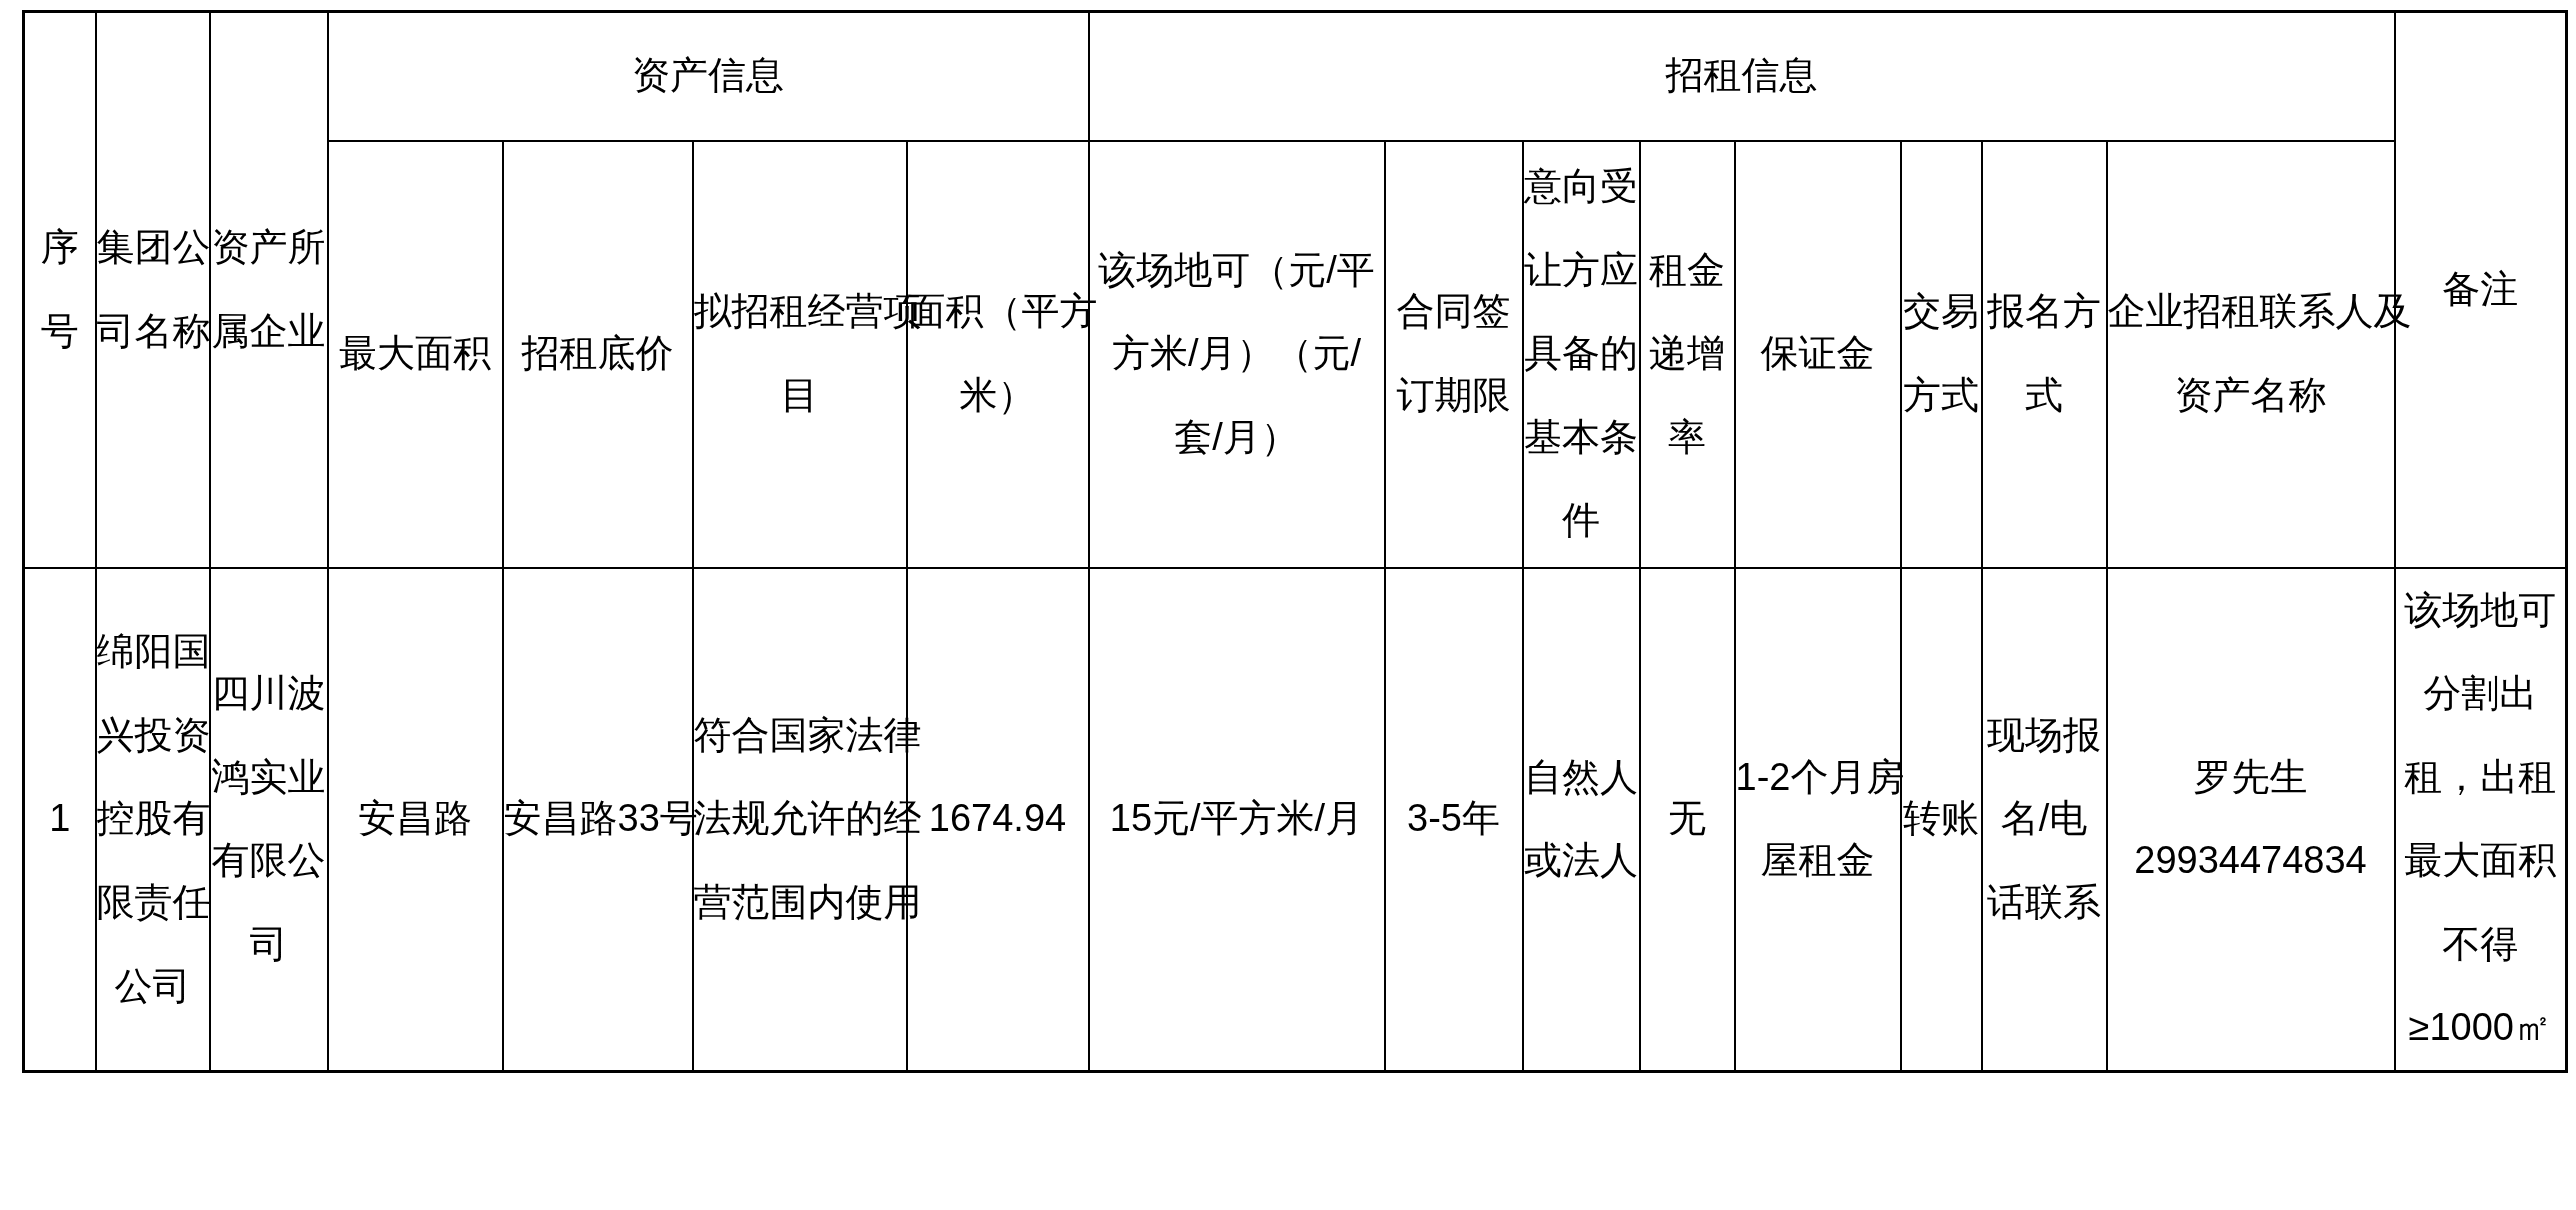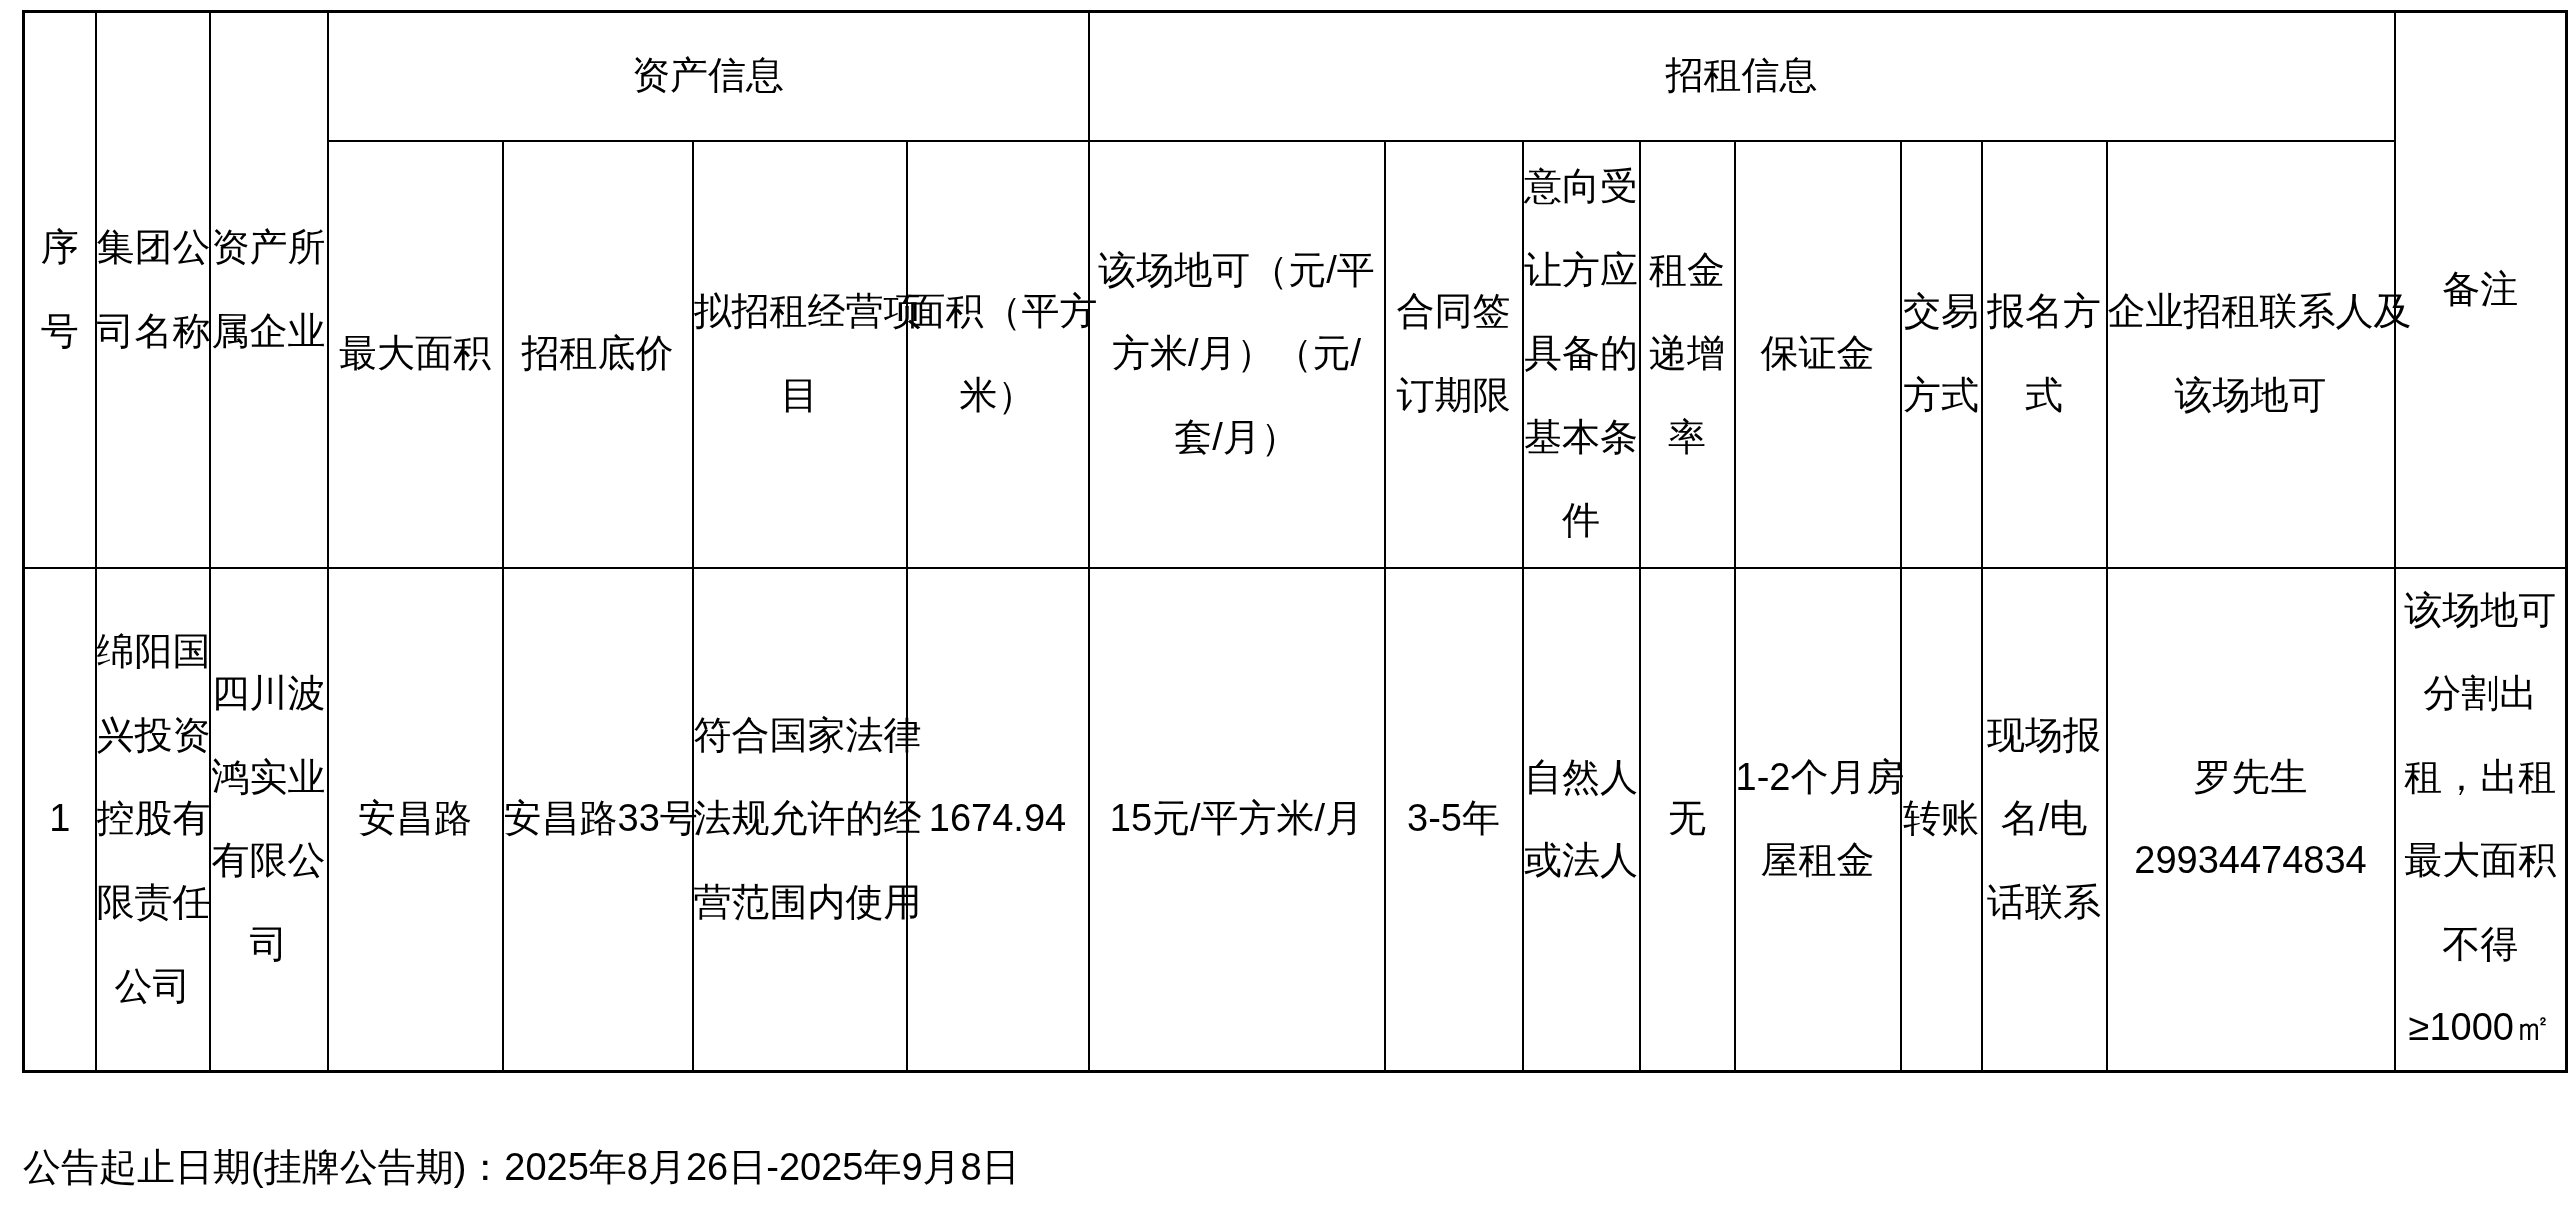--- a/index.html
+++ b/index.html
@@ -109,21 +109,21 @@
 件</td>
       <td>租金
 递增
 率</td>
       <td>保证金</td>
       <td>交易
 方式</td>
       <td>报名方
 式</td>
       <td>企业招租联系人及
-该场地可</td>
+资产名称</td>
     </tr>
 
     <tr class="band-data">
       <td>1</td>
       <td>绵阳国
 兴投资
 控股有
 限责任
 公司</td>
       <td>四川波
@@ -152,16 +152,15 @@
       <td>该场地可
 分割出
 租，出租
 最大面积
 不得
 ≥1000㎡</td>
     </tr>
   </tbody>
     </table>
 
-  <div class="footer-note">公告起止日期(挂牌公告期)：2025年8月26日-2025年9月8日</div>
 
 </div>
 
 
 </body></html>

